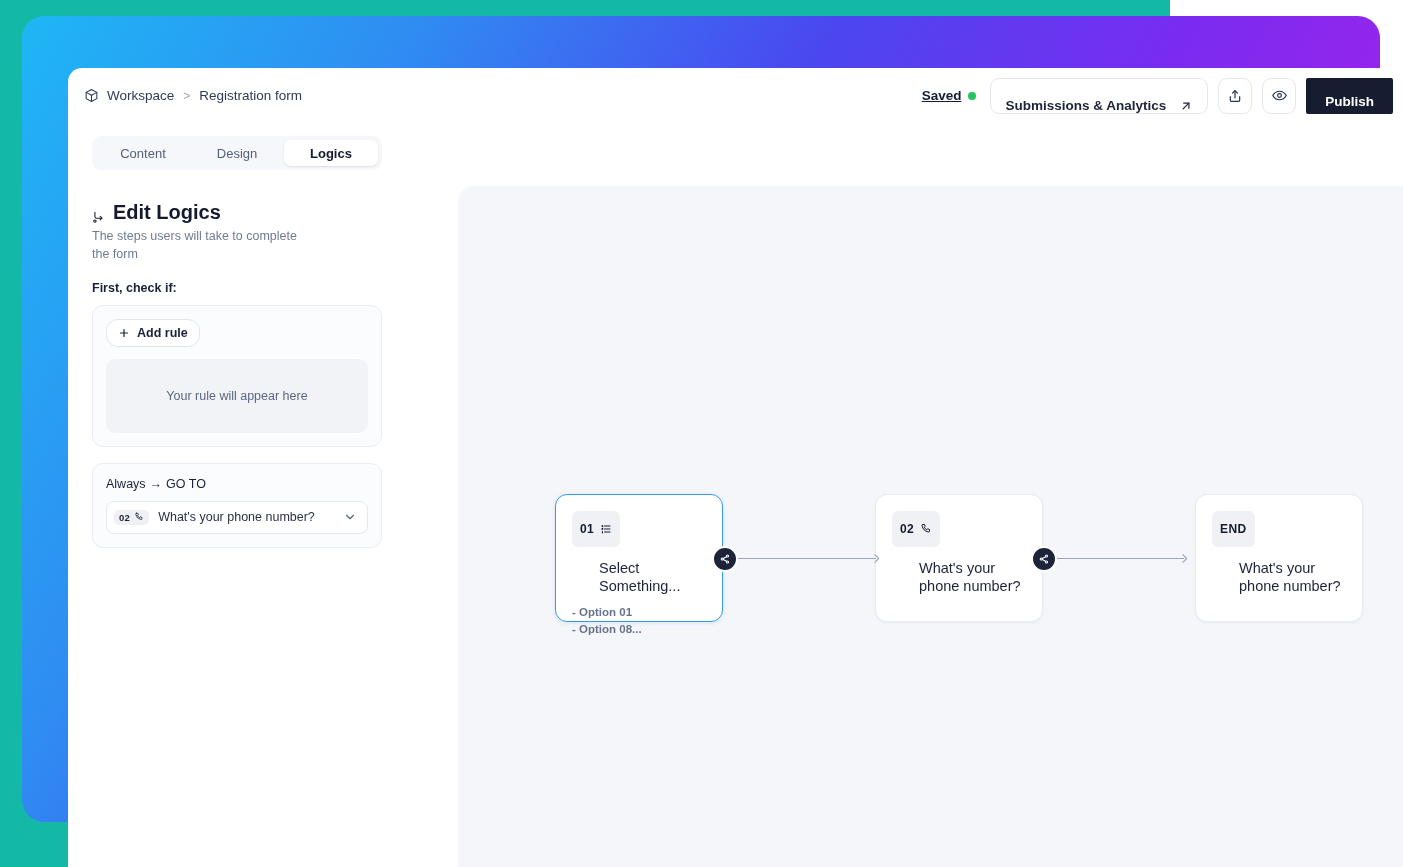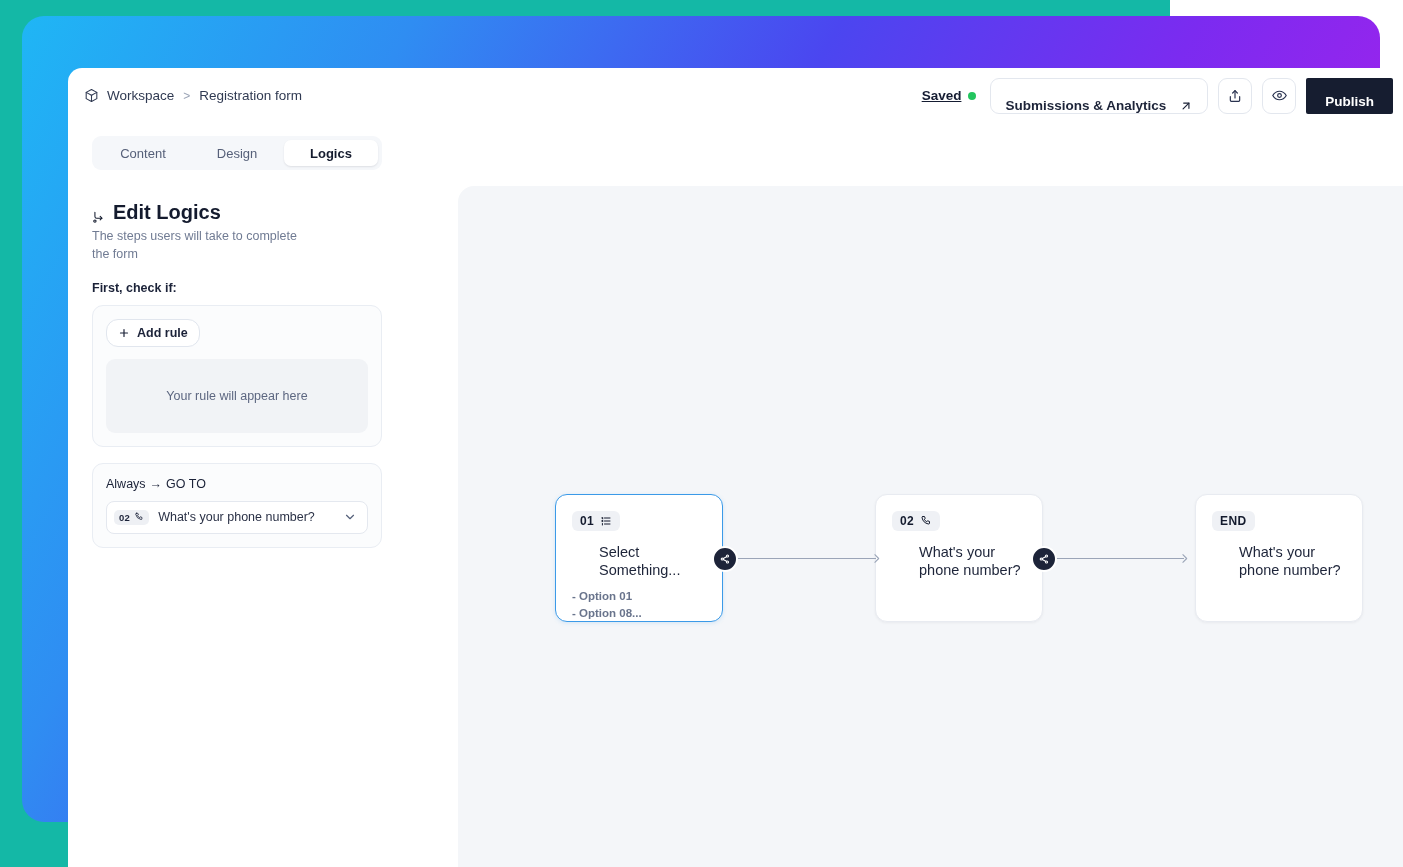--- a/index.html
+++ b/index.html
@@ -131,21 +131,21 @@
   }
 
   .node {
     position:absolute; background:#fff; border:1px solid #e8ebf1;
     border-radius:12px; padding:16px 16px 0 16px;
     box-shadow:0 1px 3px rgba(16,24,40,.05);
   }
   .node.selected { border:1.6px solid #3b9ae8; box-shadow:0 1px 4px rgba(59,154,232,.18); }
   .node-badge {
     display:inline-flex; align-items:center; gap:6px;
-    background:#eff1f5; border-radius:6px; padding:3px 8px;
+    background:#eff1f5; border-radius:6px; padding:11px 8px;
     font-size:12px; font-weight:700; color:#141b2e; letter-spacing:.4px;
   }
   .node-title { margin-top:13px; font-size:14.5px; color:#1d2439; line-height:1.24;margin-left:27px; }
   .node-opt { font-size:11.5px; color:#69748c; line-height:1.5; }
 
   .connector {
     position:absolute; width:26px; height:26px; border-radius:50%;
     background:#1d2439; border:2.5px solid #ffffff;
     display:flex; align-items:center; justify-content:center;
     color:#fff; z-index:5; cursor:pointer;

